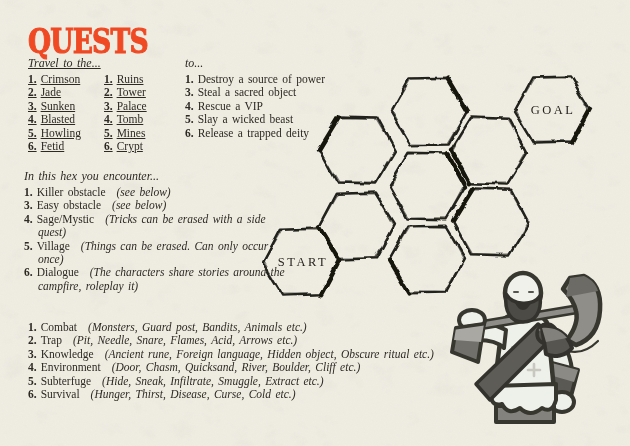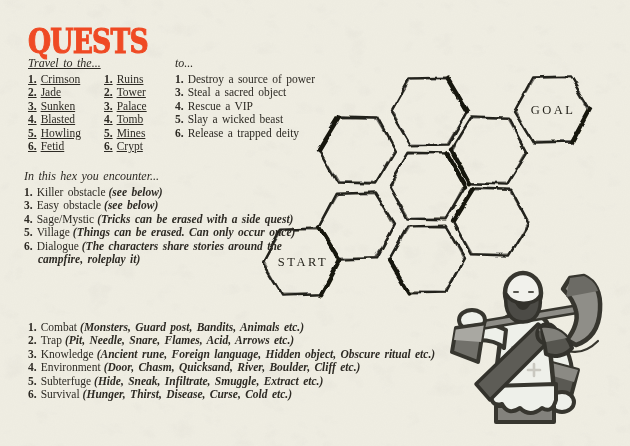--- a/index.html
+++ b/index.html
@@ -18,26 +18,26 @@
     -webkit-text-stroke:1.1px #ef4a24;
     z-index:3;
   }
   .block{position:absolute;z-index:3;font-size:11.5px;line-height:13.4px;word-spacing:1.5px;}
   .block h3{
     margin:0 0 3px 0;font-size:12px;font-weight:normal;font-style:italic;line-height:13px;
   }
   .block ul{list-style:none;margin:0;padding:0;}
   .block li{padding-left:14px;text-indent:-14px;}
   .num{font-weight:bold;margin-right:4px;}
-  .itext{margin-right:3px;}
-  .note{font-style:italic;font-weight:bold;}
+  .itext{margin-right:11px;}
+  .note{font-style:italic;}
   .block-travel{left:28px;top:57px;text-decoration:underline;}
   .travel-cols{display:flex;}
   .travel-cols ul:first-child{width:76px;}
-  .block-to{left:175px;top:57px;}
+  .block-to{left:185px;top:57px;}
   .block-encounter{left:24px;top:170px;width:272px;}
   .block-obstacle{left:28px;top:321px;width:448px;}
   .hex{fill:none;stroke:#23221c;stroke-width:2.4;stroke-linejoin:round;}
   .hex2{fill:none;stroke:#23221c;stroke-width:1.1;opacity:.6;stroke-linejoin:round;}
   .hexAcc{fill:none;stroke:#17160f;stroke-width:4.4;stroke-linecap:round;}
   .hexLabel{
     font-family:"Liberation Serif",serif;font-size:12.5px;letter-spacing:2.5px;
     fill:#26241d;text-anchor:middle;
   }
 </style>

